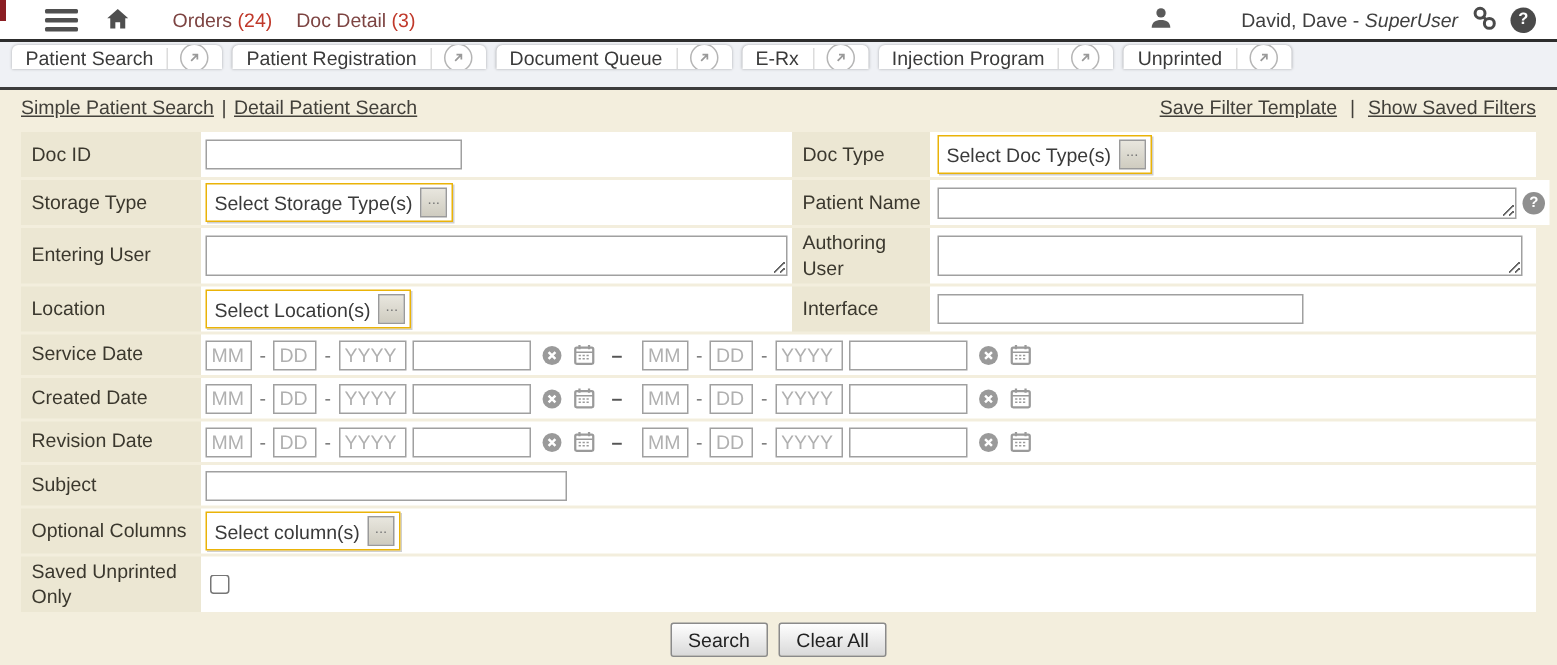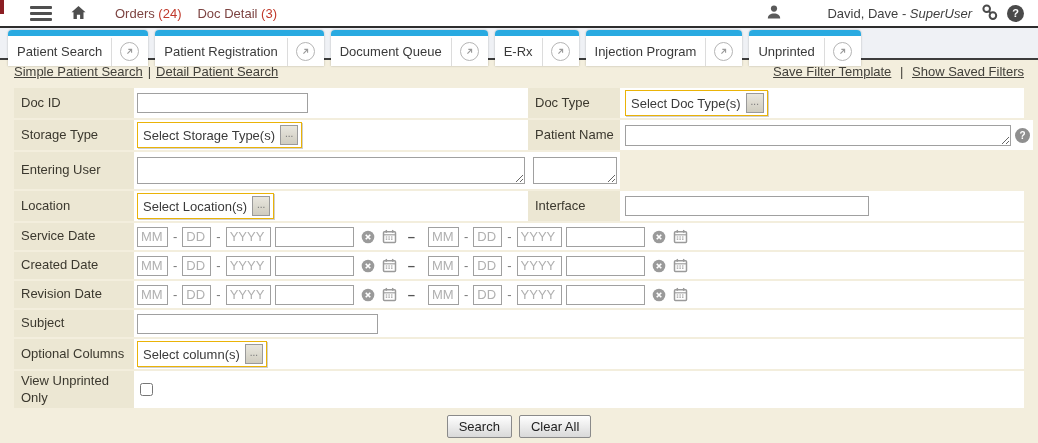--- a/index.html
+++ b/index.html
@@ -18,22 +18,22 @@
   .top-link + .top-link { margin-left:16px; }
   .top-right { margin-left:auto; display:flex; align-items:center; gap:8px; padding-right:14px; }
   .username { color:#3f3f3f;padding-left:37px; }
   .username em { font-style:italic; }
   .help-circle { width:17px; height:17px; border-radius:50%; background:#4a4a4a; color:#fff;
     font-weight:bold; font-size:11px; display:flex; align-items:center; justify-content:center; cursor:pointer; }
 
   
   .tabbar { height:32px; background:#eff1f5; border-bottom:2px solid #3c3c3c;
     display:flex; align-items:flex-start; padding:2px 0 0 8px; gap:7px; }
-  .tab { height:36px; background:#fff; border-radius:4px 4px 0 0; overflow:hidden;
-    box-shadow:0 0 2px rgba(0,0,0,.3); display:flex; flex-direction:column; cursor:pointer; }
+  .tab { height:16px; background:#fff; border-radius:4px 4px 0 0; overflow:hidden;
+    box-shadow:0 0 2px rgba(0,0,0,.3); display:flex; flex-direction:row; cursor:pointer; }
   .tab-accent { height:6px; background:#29aae1; }
   .tab-body { flex:1; display:flex; align-items:center; padding:0 9px; color:#3a3a3a; }
   .tab-div { width:1px; align-self:stretch; background:#dcdcdc; margin:2px 8px 0 9px; }
   .circle-arrow { width:19px; height:19px; border:1px solid #b5b5b5; border-radius:50%;
     display:flex; align-items:center; justify-content:center; }
 
   
   .content { padding:0 14px; }
   .links-row { display:flex; padding:4px 0 9px 0;align-items:flex-end; }
   .hlink { color:#42403a; text-decoration:underline; cursor:pointer; white-space:nowrap; }
@@ -228,20 +228,21 @@
       <textarea style="width: 386px; height: 21px;"></textarea>
       <span class="qmark">?</span>
     </div>
   </div>
 
   <div class="frow tall">
     <div class="lbl">Entering User</div>
     <div class="fld">
         <textarea style="width: 388px; height: 27px;"></textarea>
       </div>
+    <div class="lbl">Authoring User</div>
     <div class="fld" style="padding-left:5px">
         <textarea style="width: 390px; height: 27px;"></textarea>
       </div>
   </div>
 
   <div class="frow">
     <div class="lbl">Location</div>
     <div class="fld">
       <span class="selectbox">
         <span>Select Location(s)</span>
@@ -412,21 +413,21 @@
     <div class="lbl">Optional Columns</div>
     <div class="fld span3">
       <span class="selectbox">
         <span>Select column(s)</span>
         <span class="more-btn">...</span>
       </span>
     </div>
   </div>
 
   <div class="frow tall">
-    <div class="lbl">View Unprinted Only</div>
+    <div class="lbl">Saved Unprinted Only</div>
     <div class="fld span3">
         <input type="checkbox" style="">
       </div>
   </div>
 
   <div class="footer">
     <button class="btn">Search</button>
     <button class="btn">Clear All</button>
   </div>
 

